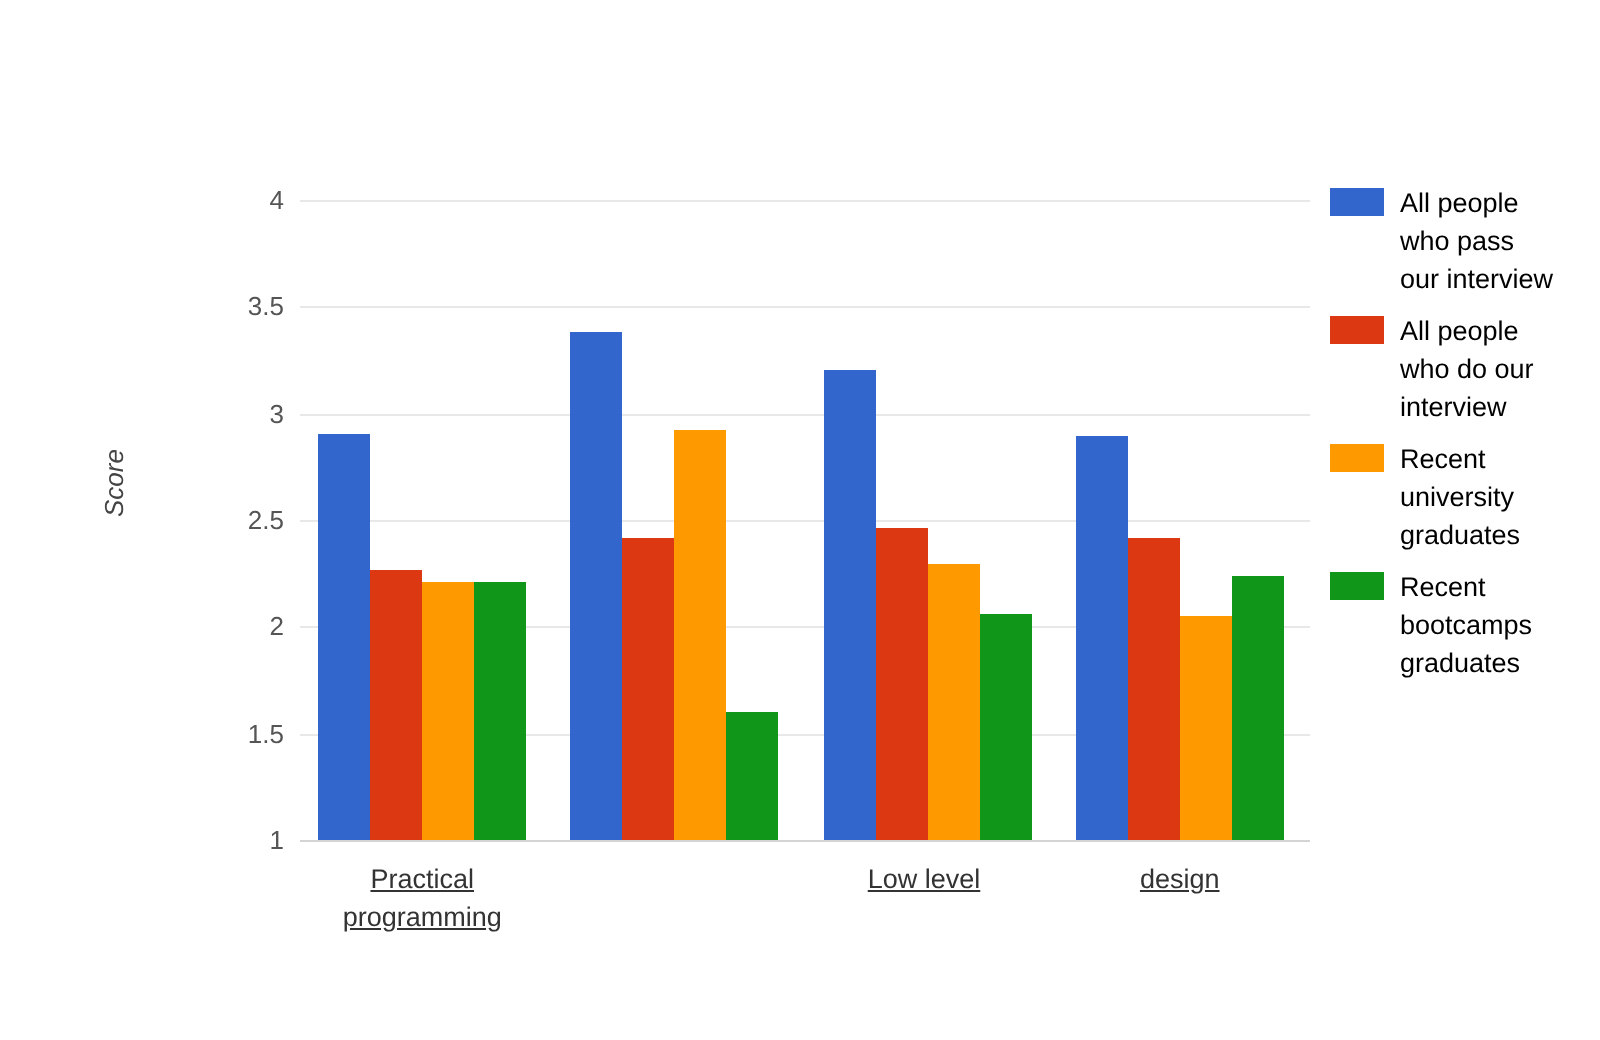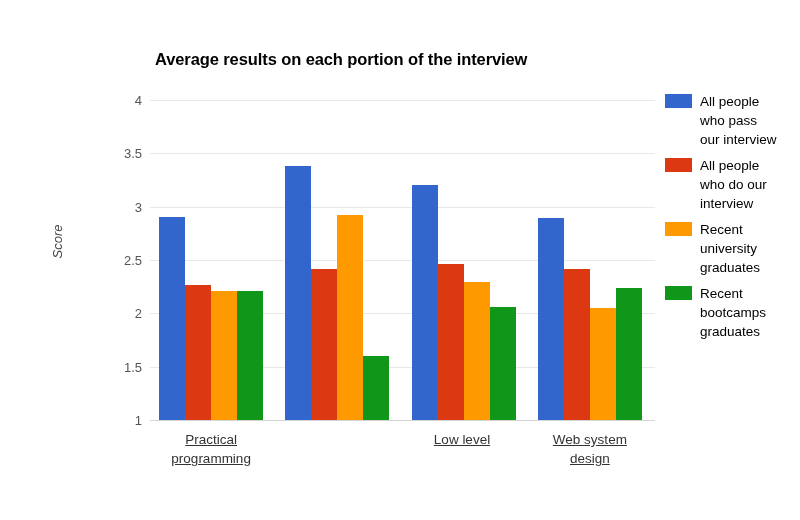--- a/index.html
+++ b/index.html
@@ -132,21 +132,20 @@
     line-height: 19px;
     color: #000000;
     max-width: 98px;
   }
 </style>
 </head>
 <body>
 
 <div id="chart-root">
 
-  <div class="chart-title">Average results on each portion of the interview</div>
 
   <div class="yaxis-title">Score</div>
 
   <div id="ytick-layer">
       <div class="ytick-label" style="top: 0px;">4</div>
       <div class="ytick-label" style="top: 53.3333px;">3.5</div>
       <div class="ytick-label" style="top: 106.667px;">3</div>
       <div class="ytick-label" style="top: 160px;">2.5</div>
       <div class="ytick-label" style="top: 213.333px;">2</div>
       <div class="ytick-label" style="top: 266.667px;">1.5</div>
@@ -195,21 +194,20 @@
       <div class="xlabel" style="left: 136.125px;">
         <div>Practical</div>
         <div>programming</div>
       </div>
       <div class="xlabel" style="left: 262.375px;">
       </div>
       <div class="xlabel" style="left: 387px;">
         <div>Low level</div>
       </div>
       <div class="xlabel" style="left: 514.875px;">
-        <div>Web system</div>
         <div>design</div>
       </div>
     </div>
 
   <div id="legend">
       <div class="legend-item">
         <span class="legend-swatch" style="background: rgb(51, 102, 204);"></span>
         <span class="legend-text">
           <div>All people</div>
           <div>who pass</div>

